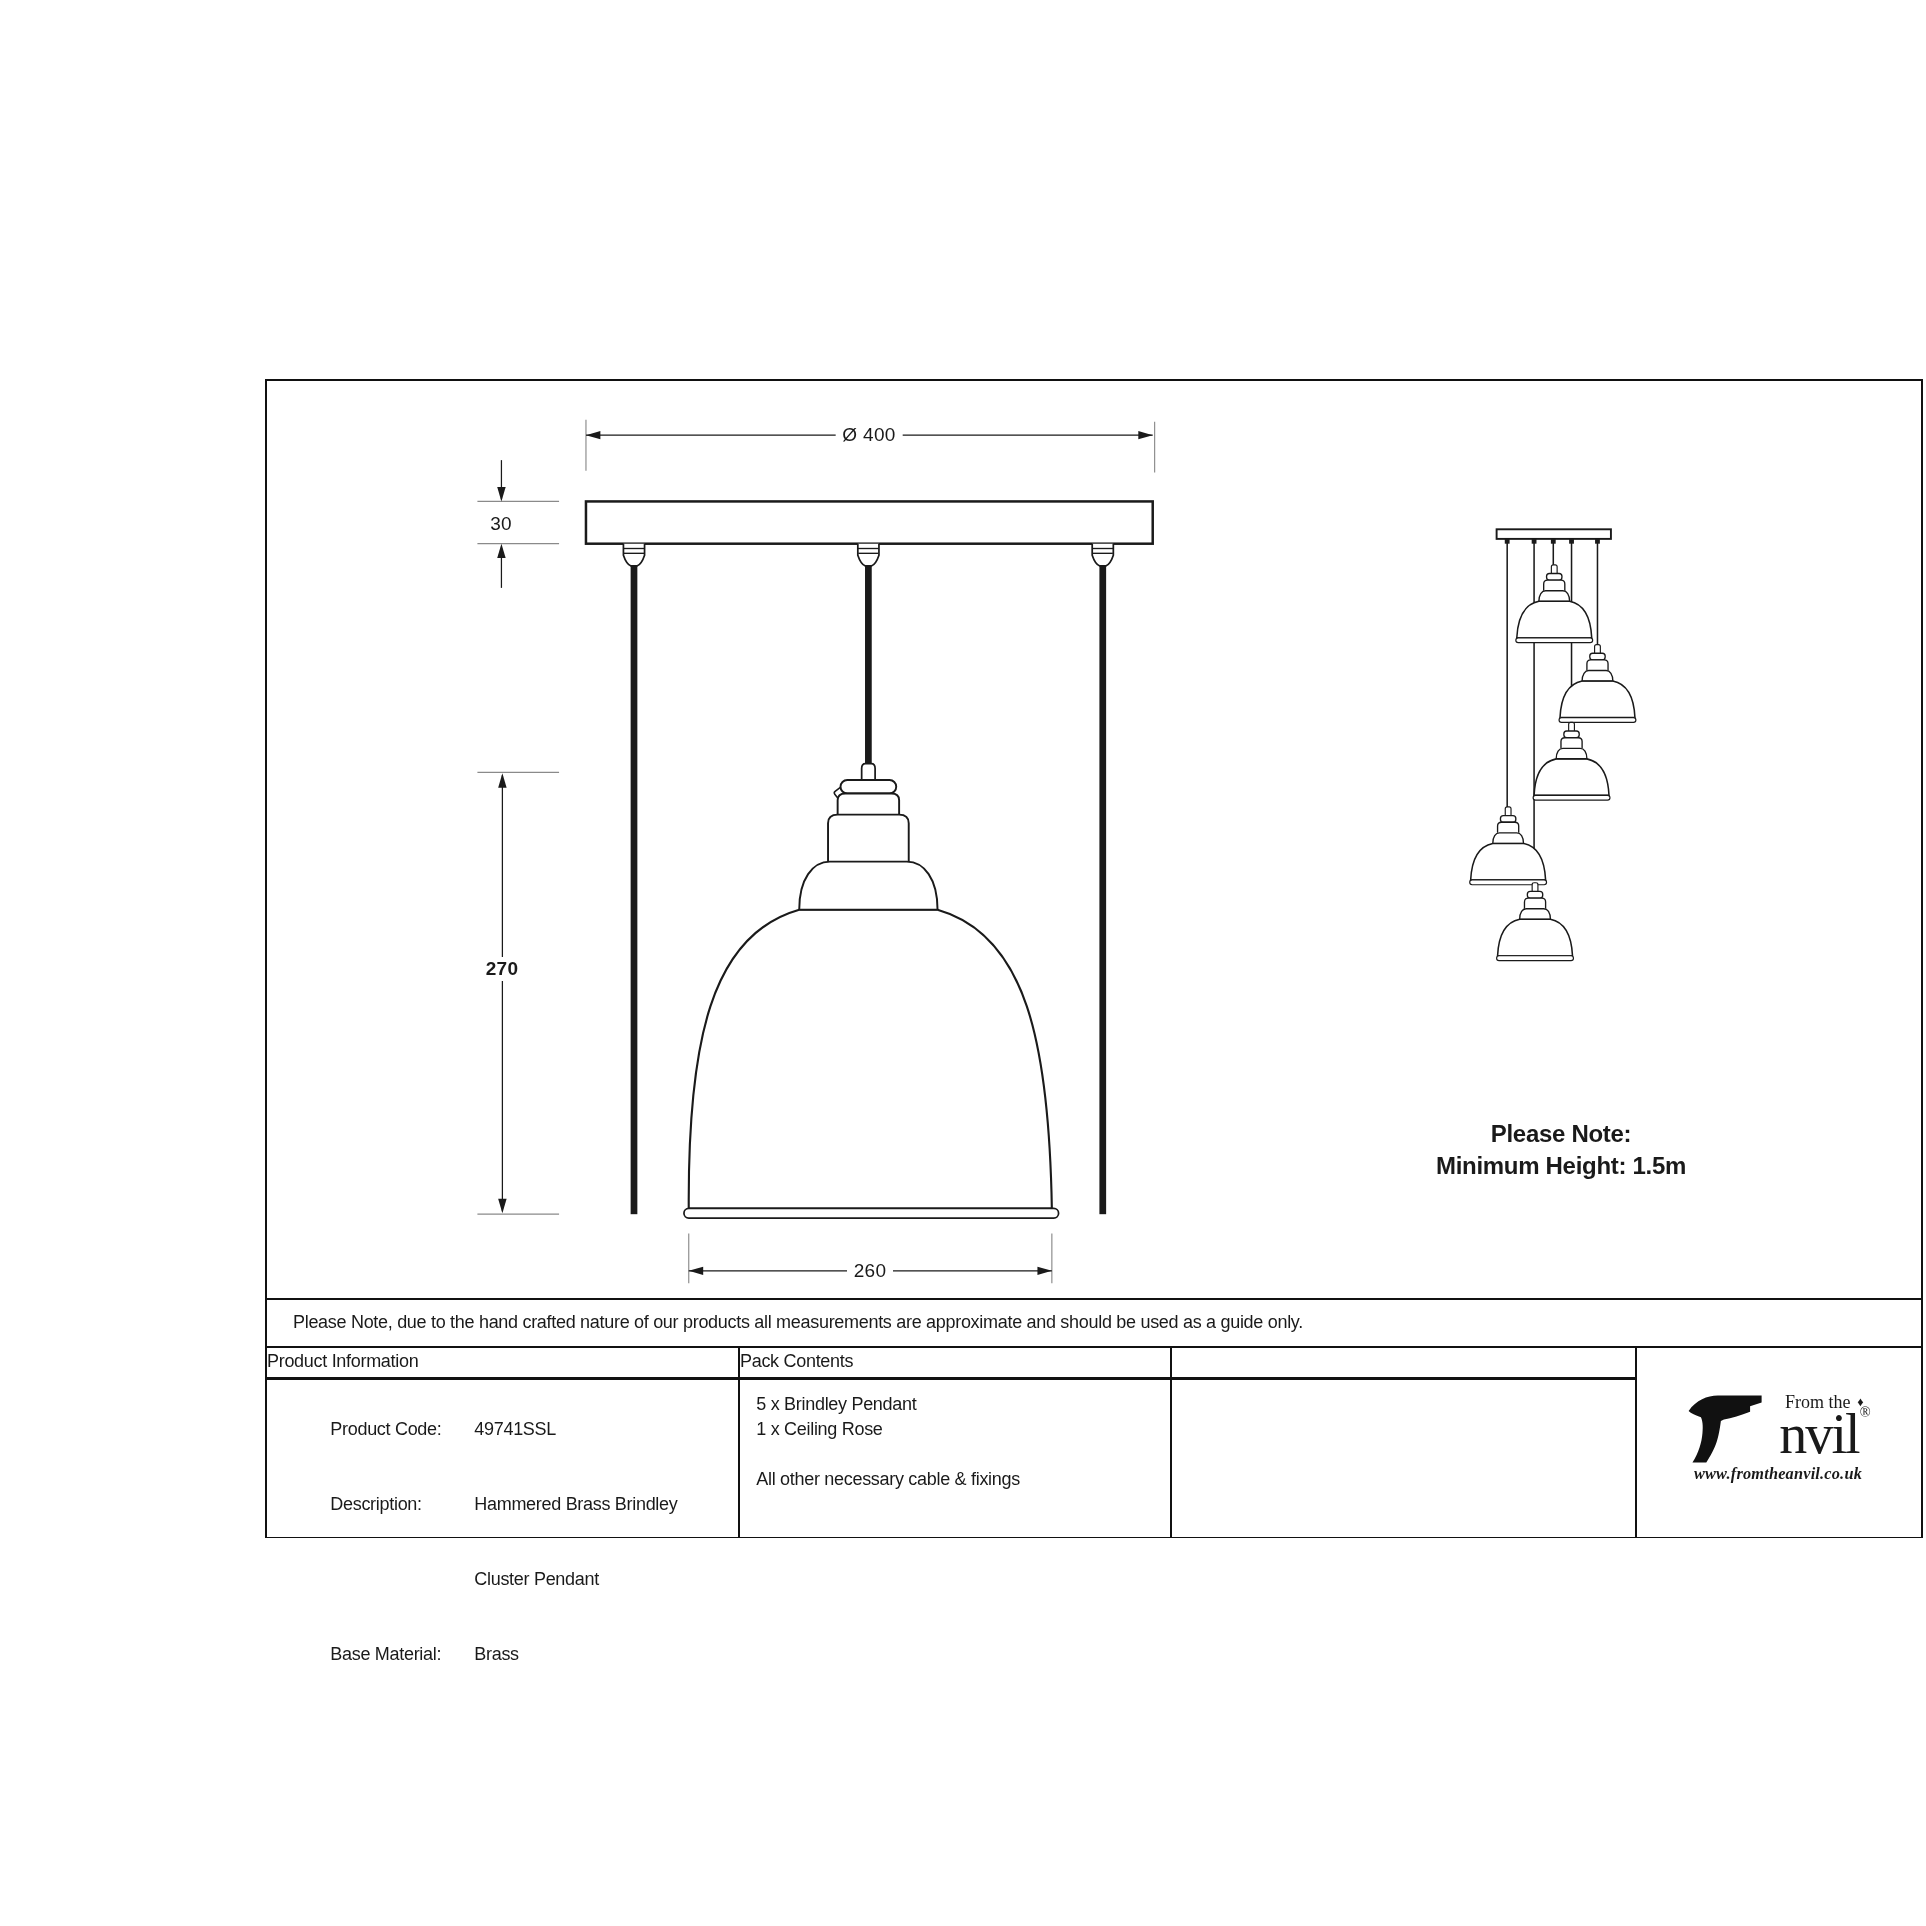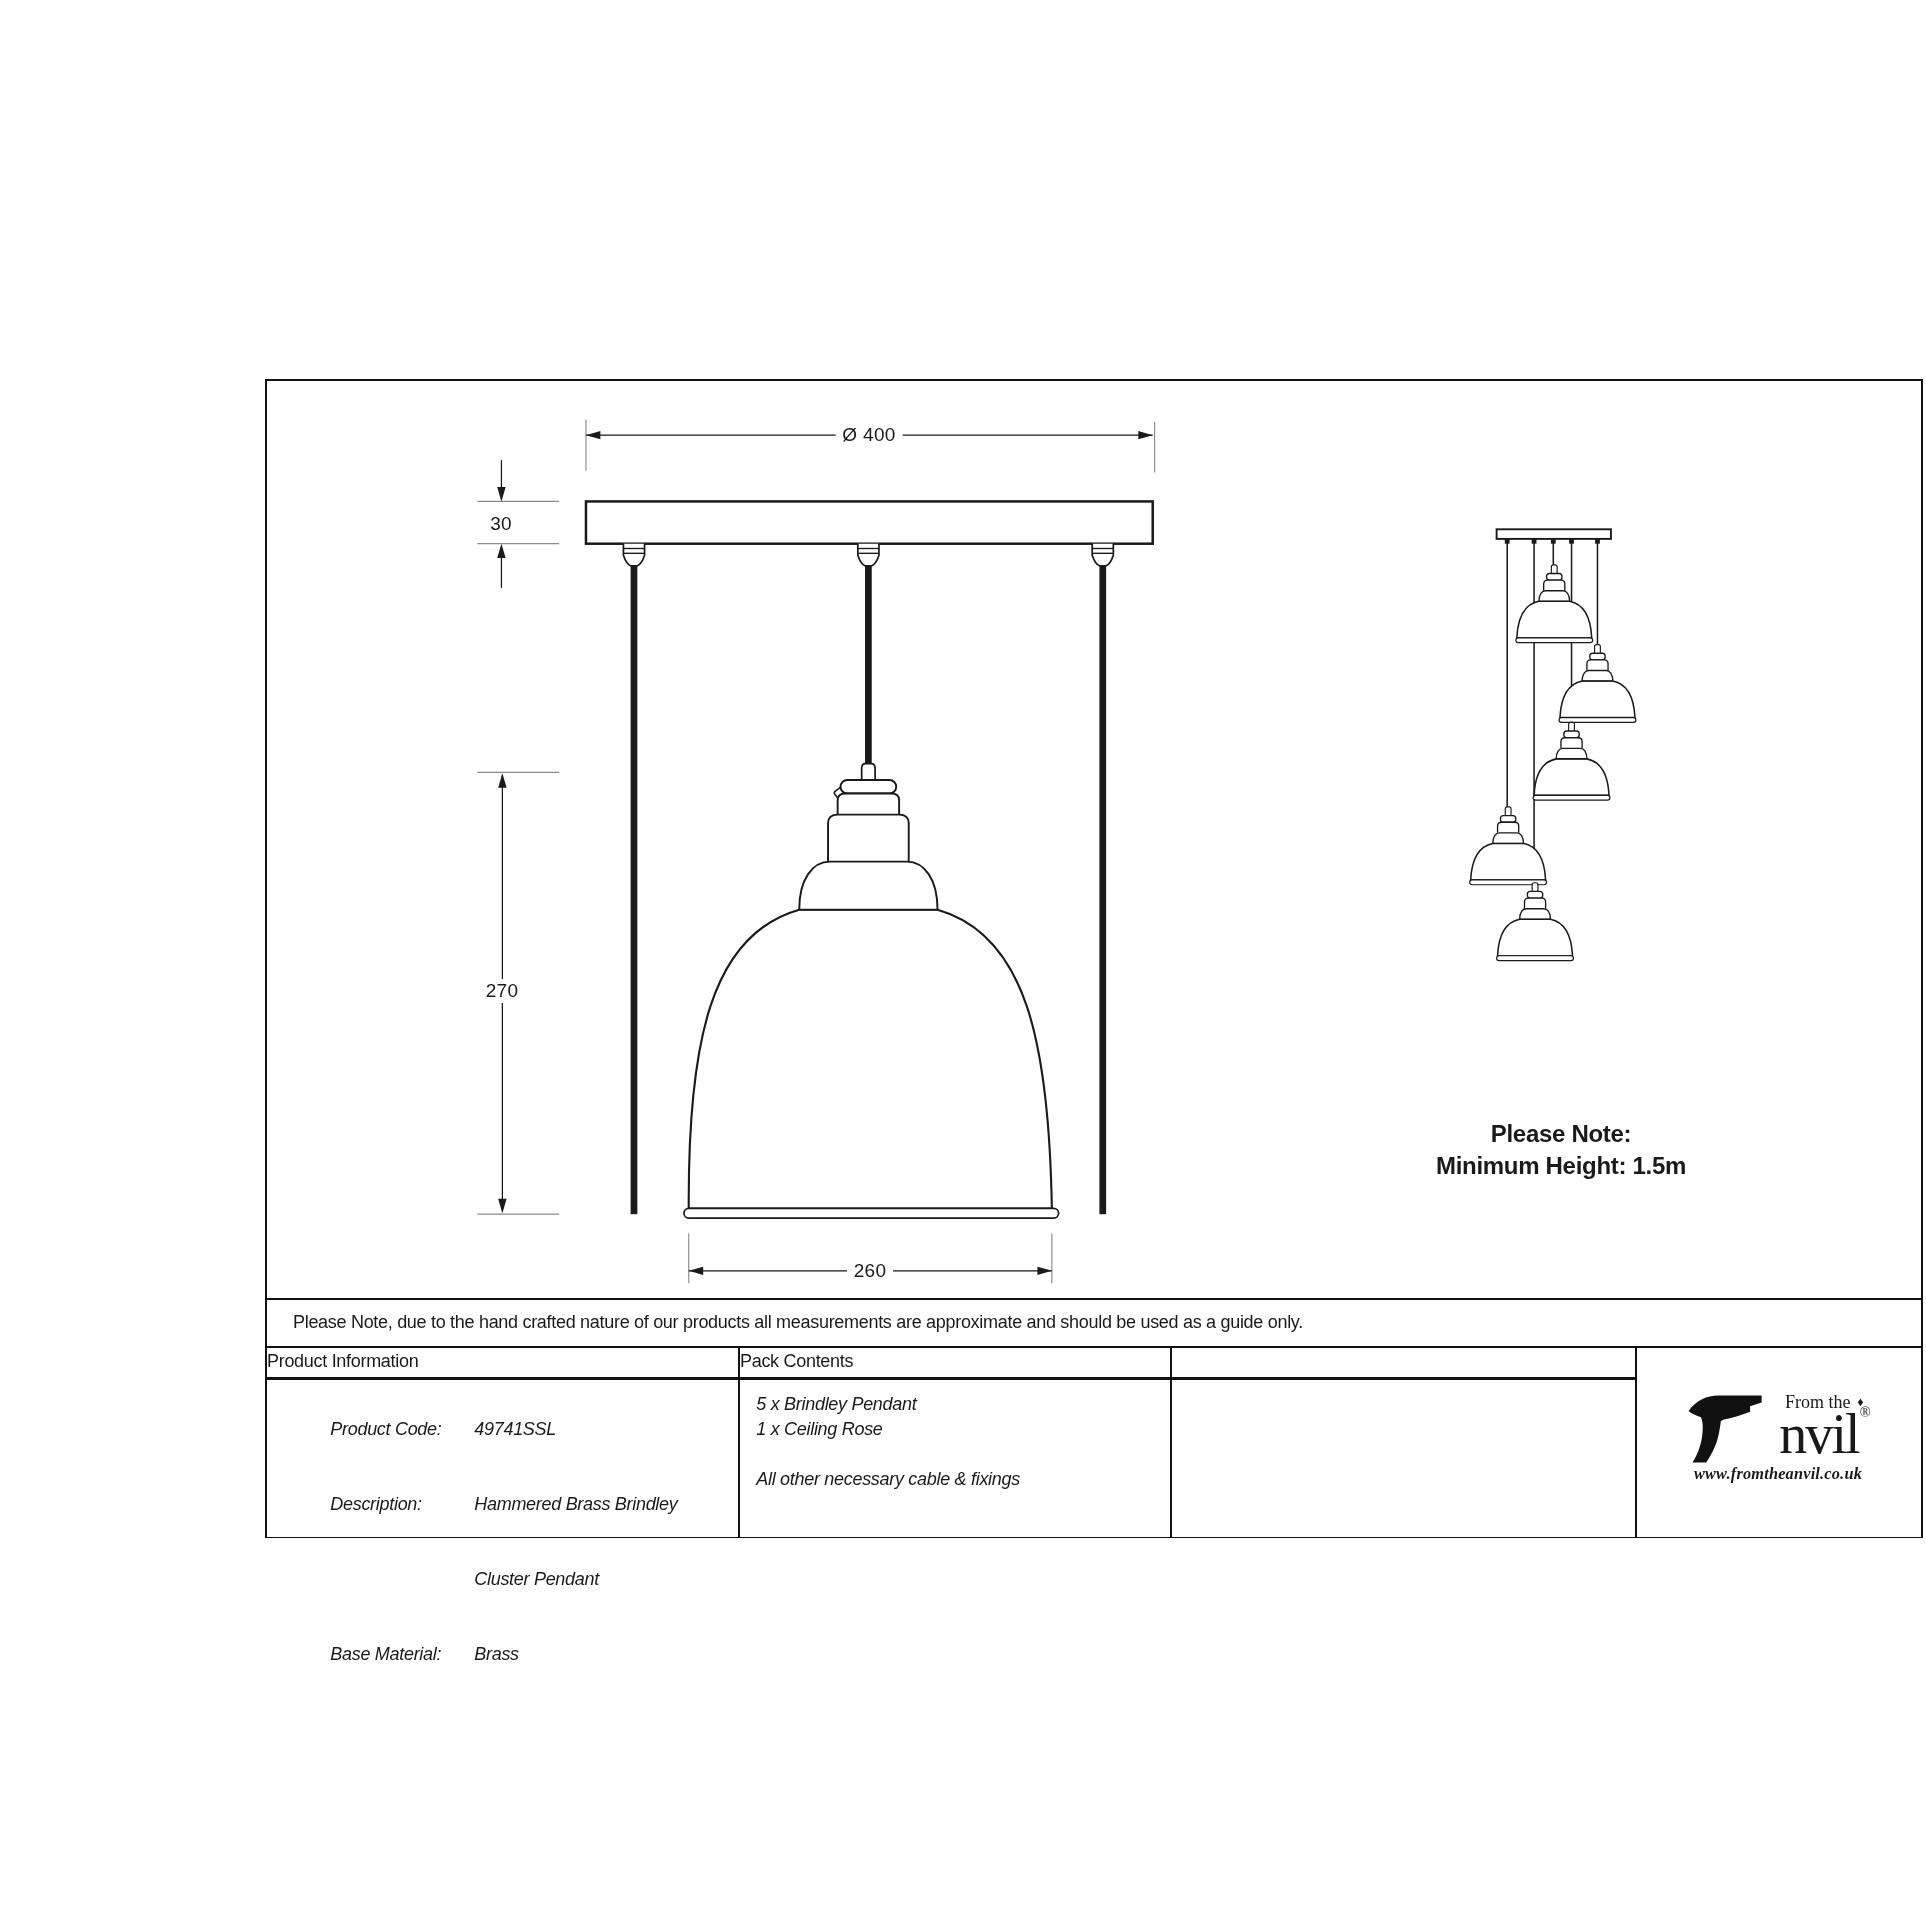--- a/index.html
+++ b/index.html
@@ -14,21 +14,21 @@
     line-height:45px;padding-left:26px;font-size:18px;letter-spacing:-0.3px;}
   .bottom-section{height:191px;border-top:2.9px solid #111;box-sizing:border-box;
     display:flex;background:#fff;}
   .col{box-sizing:border-box;height:100%;}
   .col-1{width:473px;border-right:2.9px solid #111;}
   .col-2{width:432px;border-right:2.9px solid #111;}
   .col-3{width:465px;border-right:2.9px solid #111;}
   .col-4{width:282px;display:flex;align-items:center;justify-content:center;}
   .cell-header{height:32px;border-bottom:3.8px solid #111;box-sizing:border-box;
     line-height:27px;padding-left:0;font-size:18px;letter-spacing:-0.3px;}
-  .cell-body{padding:11.5px 0 0 16.3px;font-size:18px;letter-spacing:-0.3px;font-style:italic;}
+  .cell-body{padding:11.5px 0 0 16.3px;font-size:18px;letter-spacing:-0.3px;}
   .info-line{line-height:25px;white-space:pre;}
   .info-label{display:inline-block;width:144px;}
   .pack-line{line-height:25px;min-height:25px;white-space:pre;}
 
   .dim-label{position:absolute;z-index:3;transform:translate(-50%,-50%);
     background:#fff;padding:1px 6.7px;font-size:19px;letter-spacing:0.3px;color:#1a1a1a;white-space:nowrap;}
 
   .cluster-note{position:absolute;left:1412px;top:1118px;width:298px;z-index:3;
     text-align:center;font-size:24px;line-height:32px;font-weight:600;letter-spacing:-0.3px;}
 
@@ -159,21 +159,21 @@
         <use href="#mini-shade" transform="translate(1570,840)"></use>
       </g>
     <g>
         <use href="#mini-shade" transform="translate(1598,919)"></use>
       </g>
   </g>
 </svg>
 
 <div class="dim-label" style="left:869px;top:435px;">Ø 400</div>
 <div class="dim-label" style="left:501px;top:524px;">30</div>
-<div class="dim-label" style="left:502px;top:991px;">270</div>
+<div class="dim-label" style="left:502px;top:969px;font-weight:bold;">270</div>
 <div class="dim-label" style="left:870px;top:1271px;">260</div>
 
 <div class="cluster-note">
   <div>Please Note:</div>
   <div>Minimum Height: 1.5m</div>
 </div>
 
 <div class="outer-frame">
   <div class="drawing-row"></div>
 

